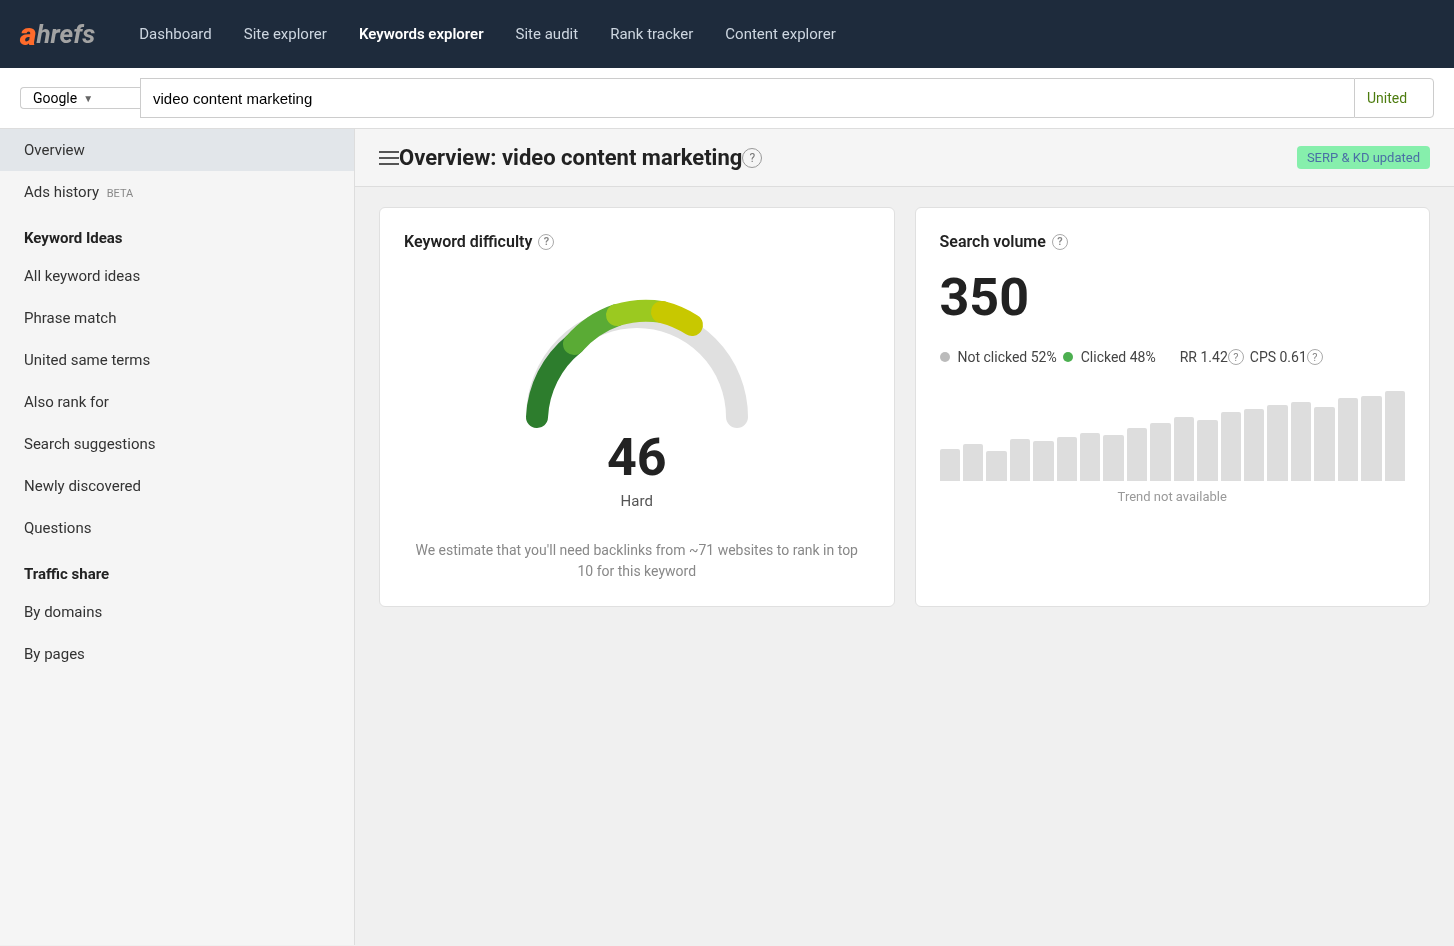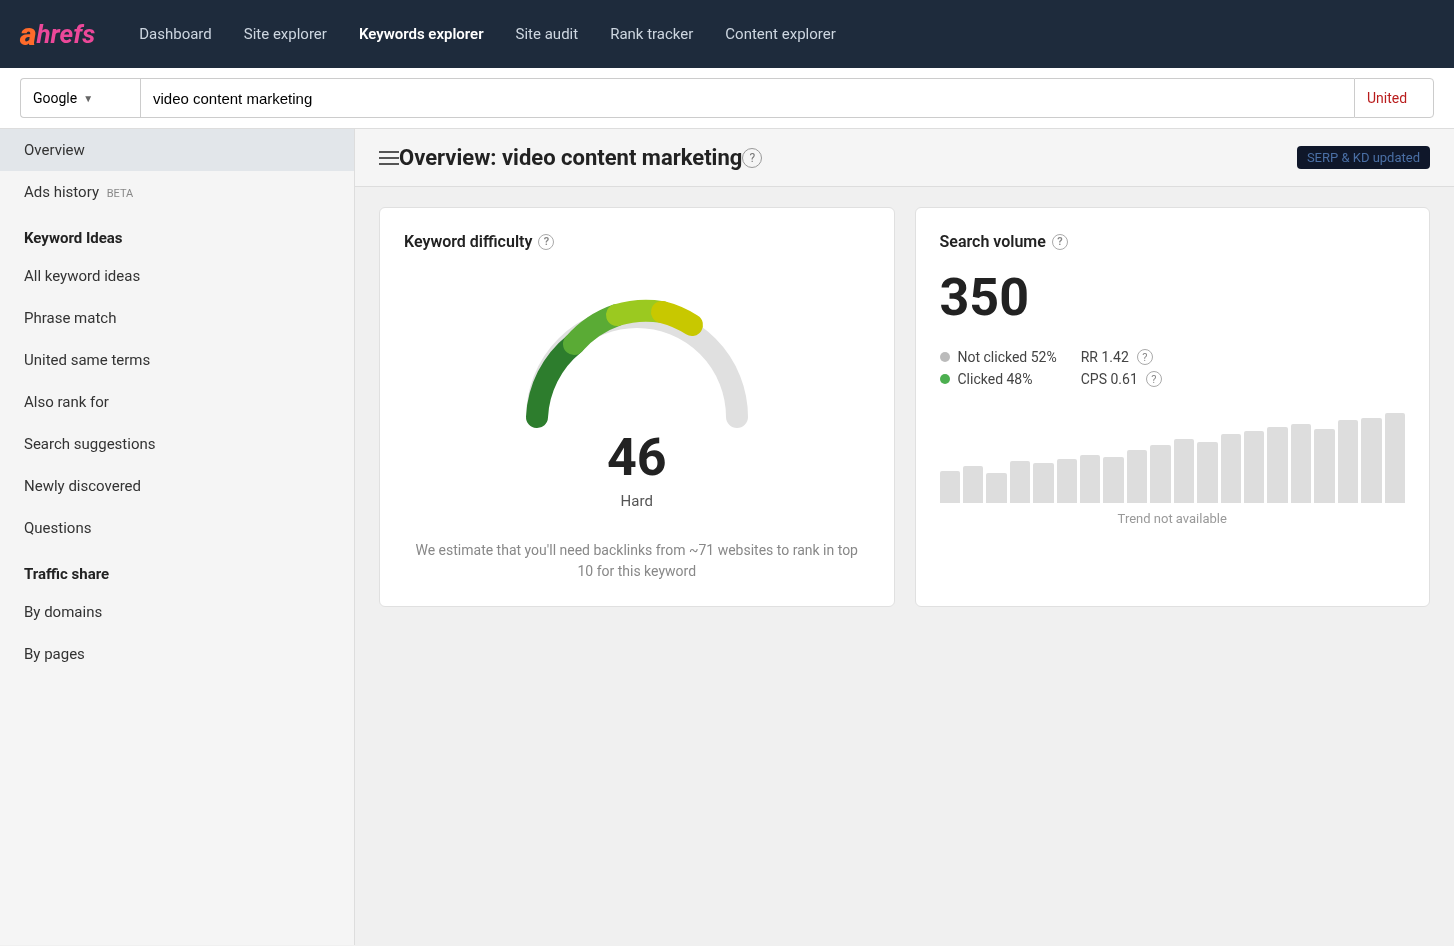--- a/index.html
+++ b/index.html
@@ -19,21 +19,21 @@
       align-items: center;
       margin-right: 28px;
     }
     .logo-a {
       color: #ff6b2b;
       font-size: 32px;
       font-weight: 900;
       font-style: italic;
     }
     .logo-hrefs {
-      color: #ec4899;
+      color: #a3a3a3;
       font-size: 26px;
       font-weight: 700;
       font-style: italic;
       text-align: right;
     }
     .nav-items {
       display: flex;
       align-items: center;
       gap: 0;
       flex: 1;
@@ -63,21 +63,21 @@
     .search-engine-select {
       display: flex;
       align-items: center;
       gap: 6px;
       border: 1px solid #ccc;
       border-right: none;
       padding: 8px 12px;
       background: #fff;
       font-size: 14px;
       cursor: pointer;
-      height: 40px;
+      height: 22px;
       border-radius: 4px 0 0 4px;
       min-width: 120px;
     }
     .chevron { font-size: 10px; color: #666; }
     .search-input-field {
       flex: 1;
       border: 1px solid #ccc;
       border-right: none;
       height: 40px;
       padding: 0 12px;
@@ -85,21 +85,21 @@
       outline: none;
     }
     .search-country {
       border: 1px solid #ccc;
       height: 40px;
       padding: 0 12px;
       font-size: 14px;
       display: flex;
       align-items: center;
       background: #fff;
-      color: #b91c1c;
+      color: #4d7c0f;
       border-radius: 0 4px 4px 0;
       min-width: 80px;
     }
 
     
     .main-layout {
       display: flex;
       min-height: calc(100vh - 130px);
     }
 
@@ -175,21 +175,21 @@
       border: 1px solid #999;
       display: flex;
       align-items: center;
       justify-content: center;
       font-size: 12px;
       color: #777;
       cursor: pointer;
     }
     .serp-badge {
       margin-left: auto;
-      background: #0f172a;
+      background: #86efac;
       color: #4a6fa5;
       padding: 4px 10px;
       border-radius: 4px;
       font-size: 13px;
     }
 
     
     .cards-area {
       display: flex;
       gap: 20px;
@@ -257,42 +257,42 @@
       color: #222;
       margin-bottom: 21px;
     }
     .volume-stats {
       display: flex;
       gap: 24px;
       margin-bottom: 16px;
     }
     .volume-left, .volume-right {
       display: flex;
-      flex-direction: column;
+      flex-direction: row;
       gap: 6px;
     }
     .stat-row {
       display: flex;
       align-items: center;
       gap: 8px;
       font-size: 14px;
       color: #444;
     }
     .dot {
       width: 10px;
       height: 10px;
       border-radius: 50%;
       flex-shrink: 0;
     }
     .dot-gray { background: #bbb; }
     .dot-green { background: #4caf50; }
     .stat-label-right {
       display: flex;
       align-items: center;
-      gap: 8px;
+      gap: 0;
       font-size: 14px;
       color: #444;
     }
 
     
     .trend-chart {
       margin-top: 12px;
       height: 100px;
       display: flex;
       align-items: flex-end;

